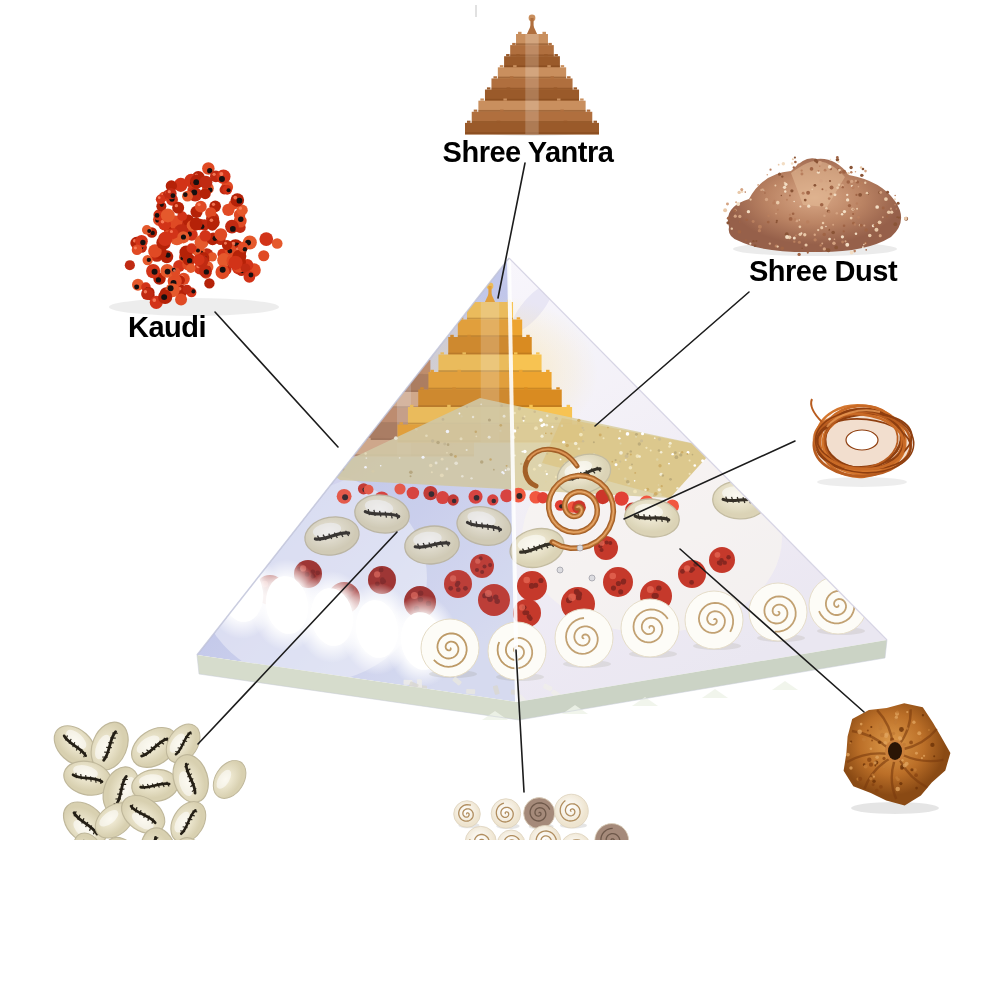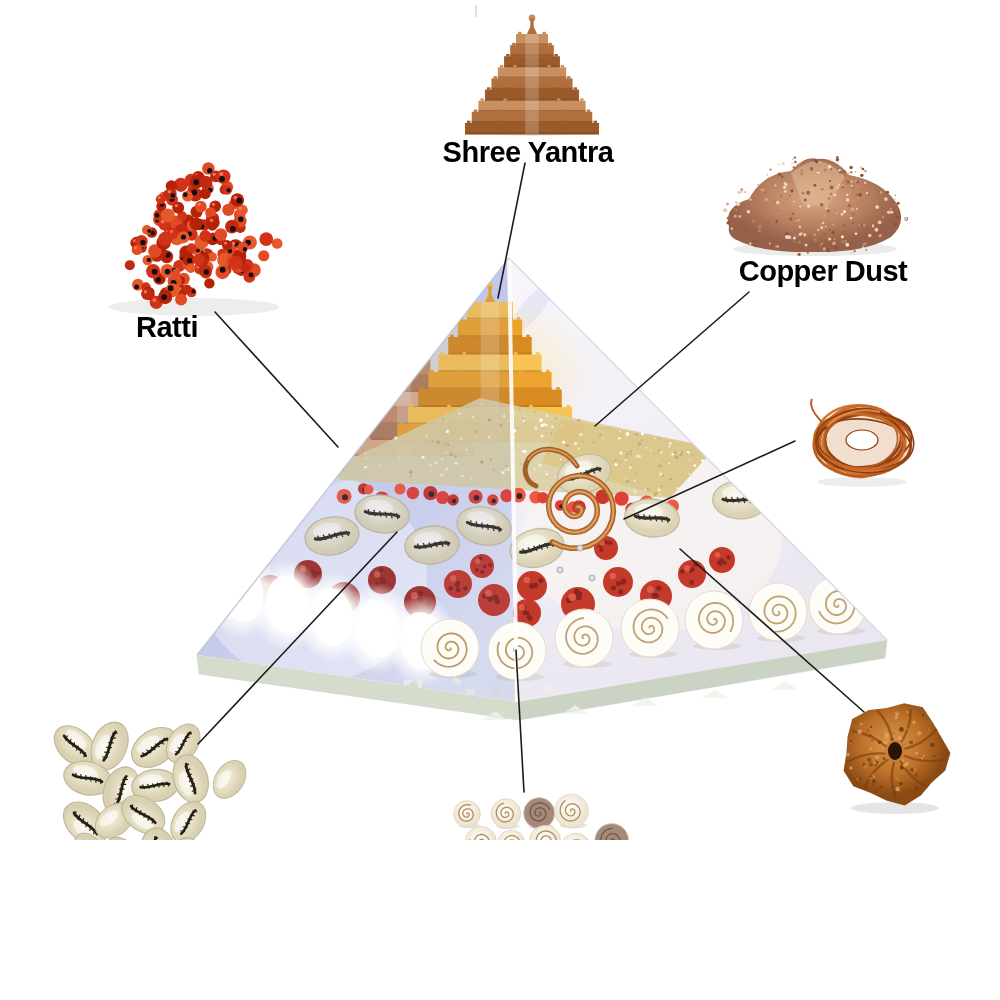--- a/index.html
+++ b/index.html
@@ -1644,16 +1644,16 @@
       <line x1="203" y1="312" x2="326" y2="447"></line>
       <line x1="737" y1="292" x2="583" y2="426"></line>
       <line x1="783" y1="441" x2="612" y2="519"></line>
       <line x1="668" y1="549" x2="852" y2="712"></line>
       <line x1="504" y1="650" x2="512" y2="792"></line>
       <line x1="385" y1="532" x2="186" y2="744"></line>
     </g>
   </svg>
 
   <div class="label" style="left:516px;top:152px">Shree Yantra</div>
-  <div class="label" style="left:811px;top:271px">Copper Dust</div>
-  <div class="label" style="left:155px;top:327px">Ratti</div>
+  <div class="label" style="left:811px;top:271px">Shree Dust</div>
+  <div class="label" style="left:155px;top:327px">Kaudi</div>
 
 </div>
 
 </body></html>

